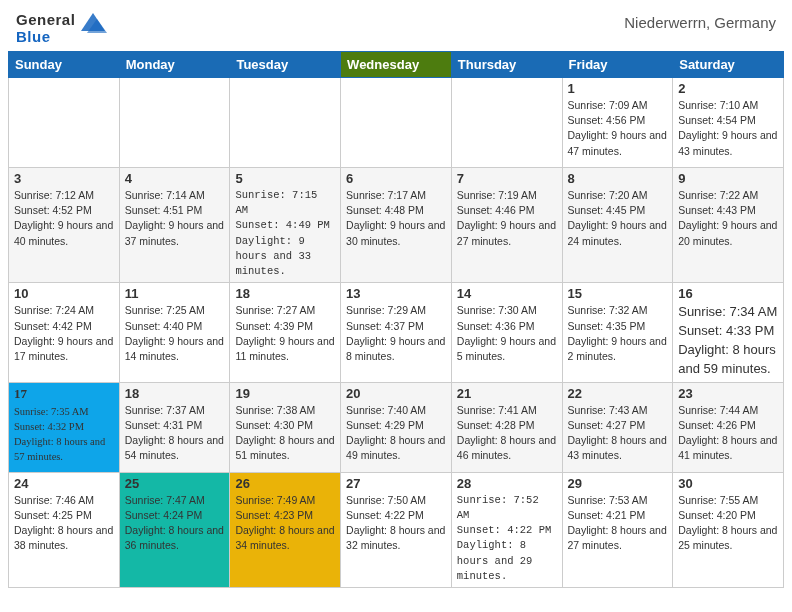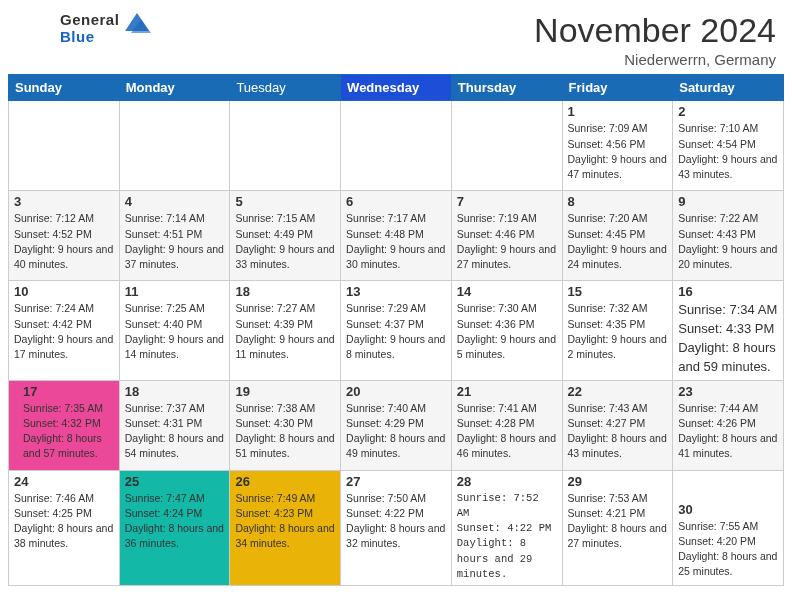--- a/index.html
+++ b/index.html
@@ -3,52 +3,51 @@
   <meta charset="utf-8">
   <style>
     * { box-sizing: border-box; margin: 0; padding: 0; }
     body { font-family: Arial, sans-serif; background: #fff; width: 792px; height: 612px; overflow: hidden; }
   </style>
 </head>
 <body>
 
 <div style="width:792px; height:612px; background:#fff; overflow:hidden;">
 
-  <div style="display:flex; align-items:flex-start; justify-content:space-between; padding:12px 16px 6px 16px;margin-left:44px;">
+  <div style="display:flex; align-items:flex-start; justify-content:space-between; padding:12px 16px 6px 16px;">
 
     <div style="display:flex; align-items:center; gap:2px;">
       <div style="display:flex; align-items:center;">
         <div style="display:flex; flex-direction:column; align-items:flex-start; line-height:1.1;">
           <span style="font-size:15px; font-weight:bold; color:#333; letter-spacing:0.5px;">General</span>
           <span style="font-size:15px; font-weight:bold; color:#1565c0; letter-spacing:0.5px;">Blue</span>
         </div>
 
         <div style="margin-left:4px; margin-top:-4px;">
           <svg width="28" height="28" viewBox="0 0 28 28">
             <polygon points="14,2 26,20 2,20" fill="#1565c0" opacity="0.85"></polygon>
             <polygon points="18,8 28,22 8,22" fill="#1565c0" opacity="0.6"></polygon>
           </svg>
         </div>
       </div>
     </div>
 
     <div style="text-align:right;">
-      <div style="font-size:34px; font-weight:300; color:#333; line-height:1.1;">November 2024</div>
       <div style="font-size:15px; color:#555; margin-top:2px;">Niederwerrn, Germany</div>
     </div>
   </div>
 
   <div style="padding:0 8px 8px 8px;">
     <table style="width:100%; border-collapse:collapse; table-layout:fixed;">
       <thead>
         <tr>
           <th style="background:#1a6bb5; color:#fff; text-align:left; padding:5px 6px; font-size:13px; font-weight:600; border:1px solid #1a6bb5;">Sunday</th>
           <th style="background:#1a6bb5; color:#fff; text-align:left; padding:5px 6px; font-size:13px; font-weight:600; border:1px solid #1a6bb5;">Monday</th>
-          <th style="background:#1a6bb5; color:#fff; text-align:left; padding:5px 6px; font-size:13px; font-weight:400; border:1px solid #1a6bb5;margin-left:22px;">Tuesday</th>
-          <th style="background:#1d4ed8; color:#fff; text-align:left; padding:5px 6px; font-size:13px; font-weight:600; border:1px solid #1a6bb5;margin-left:28px;">Wednesday</th>
+          <th style="background:#1a6bb5; color:#fff; text-align:left; padding:5px 6px; font-size:13px; font-weight:700; border:1px solid #1a6bb5;margin-left:22px;">Tuesday</th>
+          <th style="background:#4d7c0f; color:#fff; text-align:left; padding:5px 6px; font-size:13px; font-weight:600; border:1px solid #1a6bb5;margin-left:28px;">Wednesday</th>
           <th style="background:#1a6bb5; color:#fff; text-align:left; padding:5px 6px; font-size:13px; font-weight:600; border:1px solid #1a6bb5;">Thursday</th>
           <th style="background:#1a6bb5; color:#fff; text-align:left; padding:5px 6px; font-size:13px; font-weight:600; border:1px solid #1a6bb5;">Friday</th>
           <th style="background:#1a6bb5; color:#fff; text-align:left; padding:5px 6px; font-size:13px; font-weight:600; border:1px solid #1a6bb5;">Saturday</th>
         </tr>
       </thead>
       <tbody id="calendar-body">
       <tr>
             <td style="border: 1px solid rgb(204, 204, 204); vertical-align: top; padding: 3px 5px; height: 90px; width: 113px; background: rgb(255, 255, 255);"></td>
             <td style="border: 1px solid rgb(204, 204, 204); vertical-align: top; padding: 3px 5px; height: 90px; width: 113px; background: rgb(255, 255, 255);"></td>
             <td style="border: 1px solid rgb(204, 204, 204); vertical-align: top; padding: 3px 5px; height: 90px; width: 113px; background: rgb(255, 255, 255);"></td>
@@ -83,21 +82,21 @@
             <td style="border: 1px solid rgb(204, 204, 204); vertical-align: top; padding: 3px 5px; height: 90px; width: 113px; background: rgb(245, 245, 245);">
               <div style="font-size: 13px; font-weight: bold; color: rgb(51, 51, 51); margin-bottom: 2px;">4</div>
               <div style="font-size: 10.5px; color: rgb(51, 51, 51); line-height: 1.45;">
                 <div>Sunrise: 7:14 AM</div>
                 <div>Sunset: 4:51 PM</div>
                 <div>Daylight: 9 hours and 37 minutes.</div>
               </div>
             </td>
             <td style="border: 1px solid rgb(204, 204, 204); vertical-align: top; padding: 3px 5px; height: 90px; width: 113px; background: rgb(245, 245, 245);">
               <div style="font-size: 13px; font-weight: bold; color: rgb(51, 51, 51); margin-bottom: 2px;">5</div>
-              <div style="font-size: 10.5px; color: rgb(51, 51, 51); line-height: 1.45;">
+              <div style="font-size: 10.5px; color: rgb(51, 51, 51); line-height: 1.45; font-family: Liberation Mono, monospace;">
                 <div>Sunrise: 7:15 AM</div>
                 <div>Sunset: 4:49 PM</div>
                 <div>Daylight: 9 hours and 33 minutes.</div>
               </div>
             </td>
             <td style="border: 1px solid rgb(204, 204, 204); vertical-align: top; padding: 3px 5px; height: 90px; width: 113px; background: rgb(245, 245, 245);">
               <div style="font-size: 13px; font-weight: bold; color: rgb(51, 51, 51); margin-bottom: 2px;">6</div>
               <div style="font-size: 10.5px; color: rgb(51, 51, 51); line-height: 1.45;">
                 <div>Sunrise: 7:17 AM</div>
                 <div>Sunset: 4:48 PM</div>
@@ -181,21 +180,21 @@
             <td style="border: 1px solid rgb(204, 204, 204); vertical-align: top; padding: 3px 5px; height: 90px; width: 113px; background: rgb(255, 255, 255);">
               <div style="font-size: 13px; font-weight: bold; color: rgb(51, 51, 51); margin-bottom: 2px;">16</div>
               <div style="font-size: 13px; color: rgb(51, 51, 51); line-height: 1.45;">
                 <div>Sunrise: 7:34 AM</div>
                 <div>Sunset: 4:33 PM</div>
                 <div>Daylight: 8 hours and 59 minutes.</div>
               </div>
             </td>
           </tr>
           <tr>
-            <td style="border: 1px solid rgb(204, 204, 204); vertical-align: top; padding: 3px 14px; height: 90px; width: 113px; background: #ec4899;">
+            <td style="border: 1px solid rgb(204, 204, 204); vertical-align: top; padding: 3px 5px; height: 90px; width: 113px; background: #0ea5e9; font-family: Liberation Serif, serif;">
               <div style="font-size: 13px; font-weight: bold; color: rgb(51, 51, 51); margin-bottom: 2px;">17</div>
               <div style="font-size: 10.5px; color: rgb(51, 51, 51); line-height: 1.45;">
                 <div>Sunrise: 7:35 AM</div>
                 <div>Sunset: 4:32 PM</div>
                 <div>Daylight: 8 hours and 57 minutes.</div>
               </div>
             </td>
             <td style="border: 1px solid rgb(204, 204, 204); vertical-align: top; padding: 3px 5px; height: 90px; width: 113px; background: rgb(245, 245, 245);">
               <div style="font-size: 13px; font-weight: bold; color: rgb(51, 51, 51); margin-bottom: 2px;">18</div>
               <div style="font-size: 10.5px; color: rgb(51, 51, 51); line-height: 1.45;">
@@ -288,21 +287,21 @@
             </td>
             <td style="border: 1px solid rgb(204, 204, 204); vertical-align: top; padding: 3px 5px; height: 90px; width: 113px; background: rgb(255, 255, 255);">
               <div style="font-size: 13px; font-weight: bold; color: rgb(51, 51, 51); margin-bottom: 2px;">29</div>
               <div style="font-size: 10.5px; color: rgb(51, 51, 51); line-height: 1.45;">
                 <div>Sunrise: 7:53 AM</div>
                 <div>Sunset: 4:21 PM</div>
                 <div>Daylight: 8 hours and 27 minutes.</div>
               </div>
             </td>
             <td style="border: 1px solid rgb(204, 204, 204); vertical-align: top; padding: 3px 5px; height: 90px; width: 113px; background: rgb(255, 255, 255);">
-              <div style="font-size: 13px; font-weight: bold; color: rgb(51, 51, 51); margin-bottom: 2px; margin-top: 28px;">30</div>
+              <div style="font-size: 13px; font-weight: bold; color: rgb(51, 51, 51); margin-bottom: 2px;">30</div>
               <div style="font-size: 10.5px; color: rgb(51, 51, 51); line-height: 1.45;">
                 <div>Sunrise: 7:55 AM</div>
                 <div>Sunset: 4:20 PM</div>
                 <div>Daylight: 8 hours and 25 minutes.</div>
               </div>
             </td>
           </tr>
         </tbody>
     </table>
   </div>

